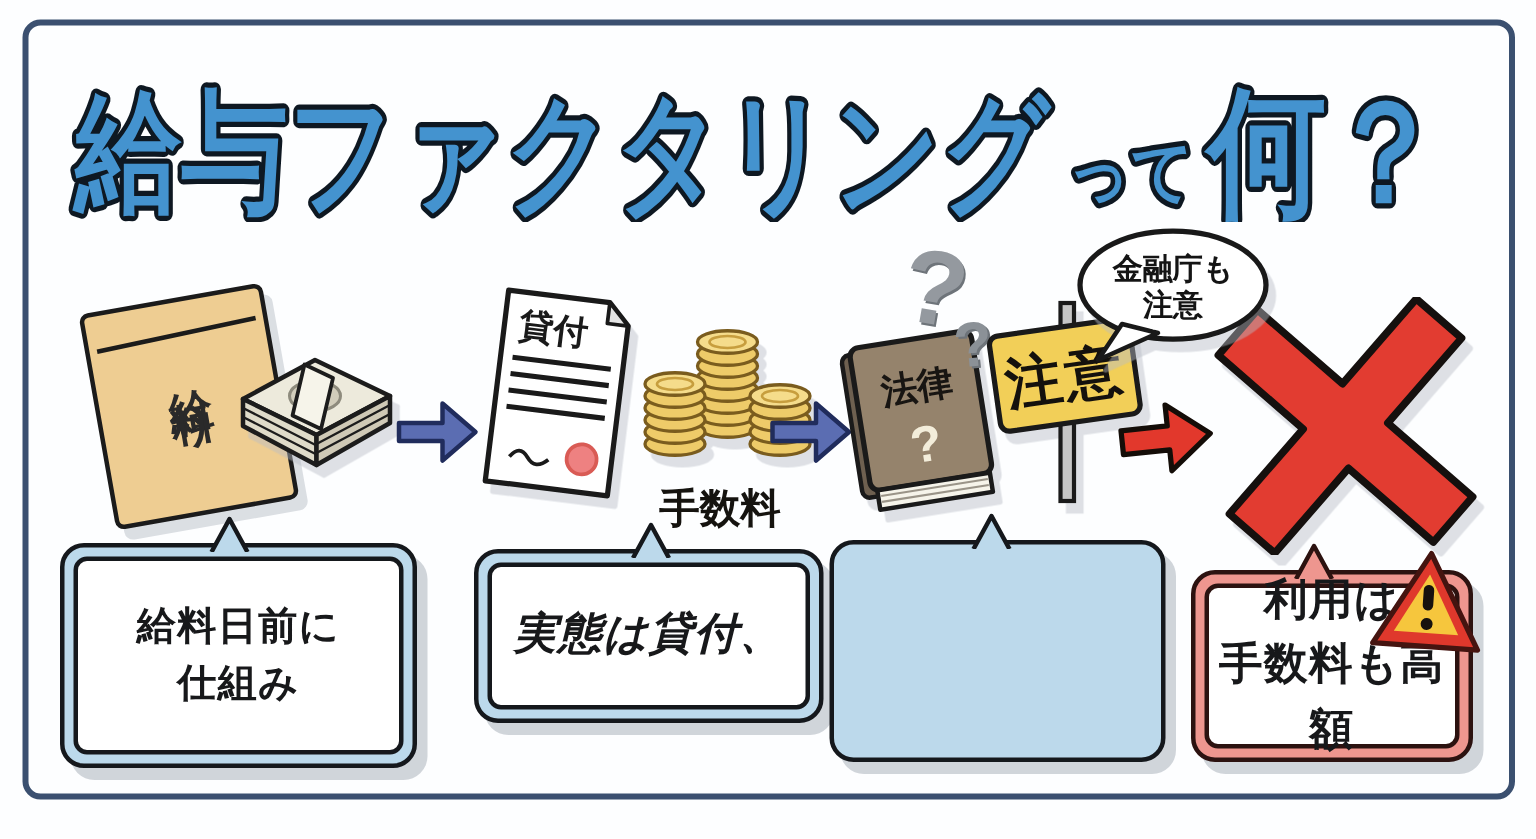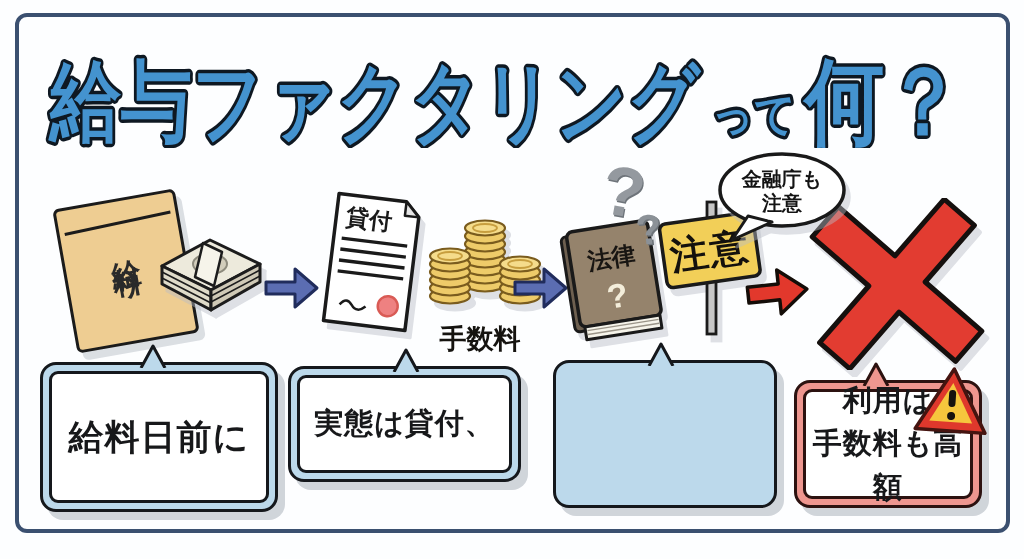--- a/index.html
+++ b/index.html
@@ -56,21 +56,21 @@
   }
   .caption.pink { background: #ee968f; border-color: #2c1210; }
   .caption-inner {
     width: 100%; height: 100%; background: #ffffff;
     border: 3px solid #15181c; border-radius: 9px;
     display: flex; flex-direction: column; justify-content: center; align-items: center;
     font-weight: bold; color: #17181a; text-align: center; letter-spacing: 1px;
   }
   .caption.pink .caption-inner { border-color: #2c1210; }
   .tail { position: absolute; top: -21px; width: 30px; height: 24px; z-index: 2; }
-  .cap-1 .cap-line { font-size: 35px; line-height: 1.45; }
+  .cap-1 .cap-line { font-size: 26px; line-height: 1.45; }
   .cap-2 .cap-line { font-size: 29px; line-height: 1.5; }
   .cap-3 .cap-line { font-size: 26px; line-height: 1.45; }
   .cap-4 .cap-line { font-size: 29px; line-height: 1.5; }
   .icon-text { font-family: "Liberation Sans", "DejaVu Sans", sans-serif; font-weight: bold; }
 </style>
 </head>
 <body>
 
 <div id="stage">
 
@@ -185,24 +185,25 @@
   <svg class="abs shadowed" style="left:806px;top:198px;" width="182" height="172" viewBox="0 0 182 172">
     <path d="M149.6,163.4 L93,114.2 L43.8,170.8 L13.6,144.6 L62.8,88 L6.2,38.8 L32.4,8.6 L89,57.8 L138.2,1.2 L168.4,27.4 L119.2,84 L175.8,133.2 Z" fill="#e23c31" stroke="#15100e" stroke-width="5" stroke-linejoin="round"></path>
   </svg>
 
   <div class="caption cap-1" style="left:40px;top:362px;width:238px;height:150px;">
     <svg class="tail" style="left:95px;" viewBox="0 0 30 24">
       <path d="M3,24 L15,2 L27,24" fill="#bcd9eb" stroke="#15181c" stroke-width="3" stroke-linejoin="round"></path>
     </svg>
     <div class="caption-inner">
       <div class="cap-line">給料日前に</div>
+      <div class="cap-line">仕組み</div>
     </div>
   </div>
 
-  <div class="caption cap-2" style="left:288px;top:366px;width:233px;height:116px;">
+  <div class="caption cap-2" style="left:316px;top:366px;width:233px;height:116px;font-style:italic;">
     <svg class="tail" style="left:100px;" viewBox="0 0 30 24">
       <path d="M3,24 L15,2 L27,24" fill="#bcd9eb" stroke="#15181c" stroke-width="3" stroke-linejoin="round"></path>
     </svg>
     <div class="caption-inner">
       <div class="cap-line">実態は貸付、</div>
     </div>
   </div>
 
   <div class="caption cap-3" style="left:553px;top:360px;width:224px;height:148px;">
     <svg class="tail" style="left:90px;" viewBox="0 0 30 24">

